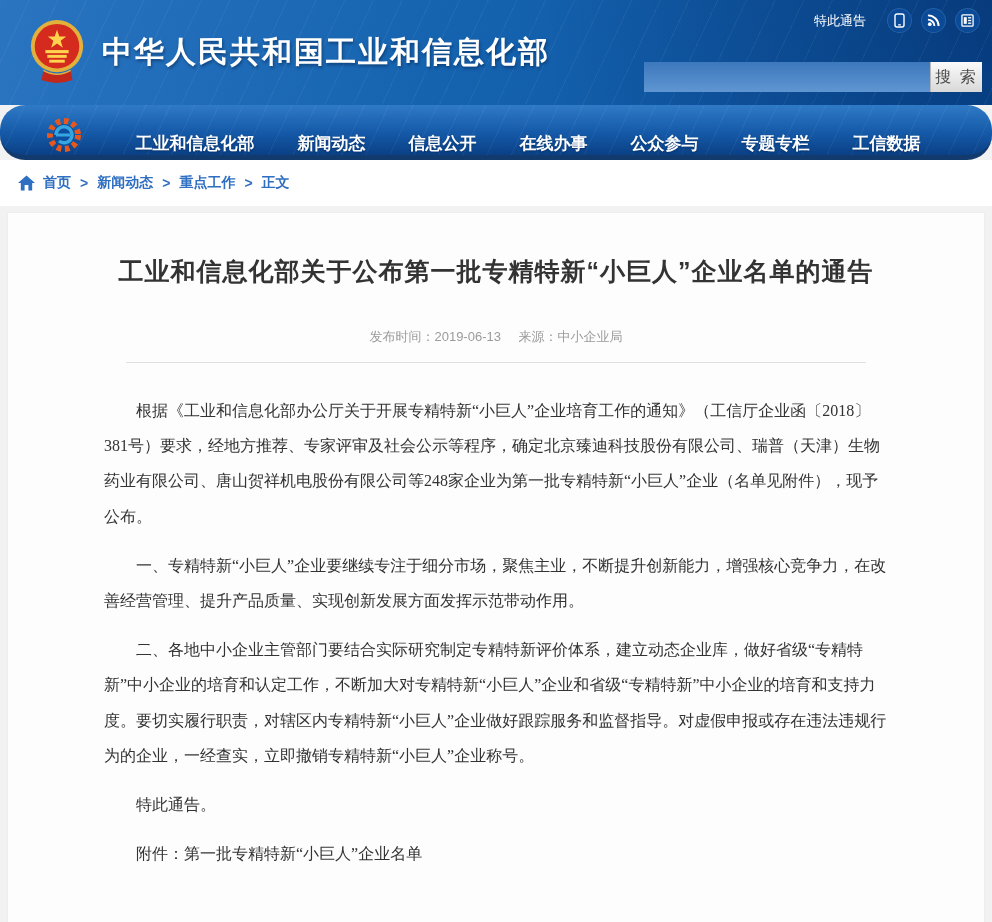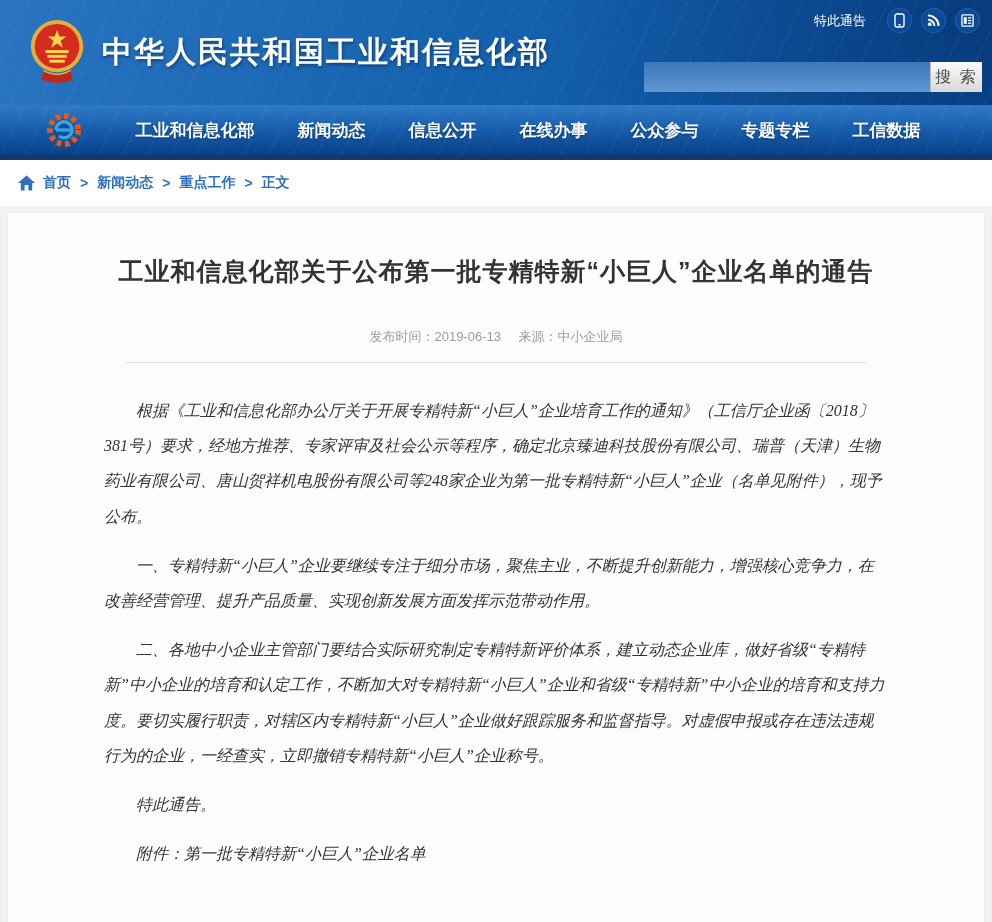--- a/index.html
+++ b/index.html
@@ -47,21 +47,21 @@
     background:linear-gradient(180deg,#fbfbfb,#d8d8d8);
     color:#4a4a4a; font-size:16px; letter-spacing:2px;
     border-left:1px solid #b9b9b9;
   }
 
   
   .nav {
     position:relative; height:55px;
     background:linear-gradient(180deg,#2f7ac6 0%,#155aa8 55%,#0a4086 100%);
     border-bottom:5px solid #123a6d;
-    display:flex; align-items:center; overflow:hidden;
+    display:flex; align-items:flex-end; overflow:hidden;border-radius:25px;
   }
   .nav::before {
     content:""; position:absolute; inset:0;
     background:repeating-linear-gradient(115deg, rgba(255,255,255,0.05) 0 1px, transparent 1px 22px);
     pointer-events:none;
   }
   .nav-logo { width:40px; height:40px; margin-left:44px; z-index:2; }
   .nav-items { display:flex; flex:1; justify-content:space-around; padding:0 50px 0 30px; z-index:2; }
   .nav-item { color:#fff; font-size:17px; font-weight:bold; cursor:pointer; white-space:nowrap;
     text-shadow:0 1px 2px rgba(0,30,70,.5); }
@@ -90,21 +90,21 @@
 
   .doc-number {
     text-align:center; margin-top:56px; font-size:17px; font-weight:bold; color:#222;
     font-family:"Liberation Serif", serif;
   }
 
   .article-body {
     padding:0 96px; margin-top:30px; font-size:16px; color:#333; line-height:2.2;
     font-family:"Liberation Serif", serif;
   }
-  .article-body p { text-indent:2em; margin-bottom:14px;font-style:italic; }
+  .article-body p { text-indent:2em; margin-bottom:14px; }
 </style>
 </head>
 <body>
 
 <div class="header">
   <div class="brand">
     <svg class="emblem" viewBox="0 0 64 70">
       <circle cx="32" cy="29" r="27" fill="#e2b13c"></circle>
       <circle cx="32" cy="29" r="23" fill="#d42b1e"></circle>
       <polygon points="32,12 34.4,19 41.5,19 35.8,23.4 38,30.5 32,26.2 26,30.5 28.2,23.4 22.5,19 29.6,19" fill="#ffd34d"></polygon>

